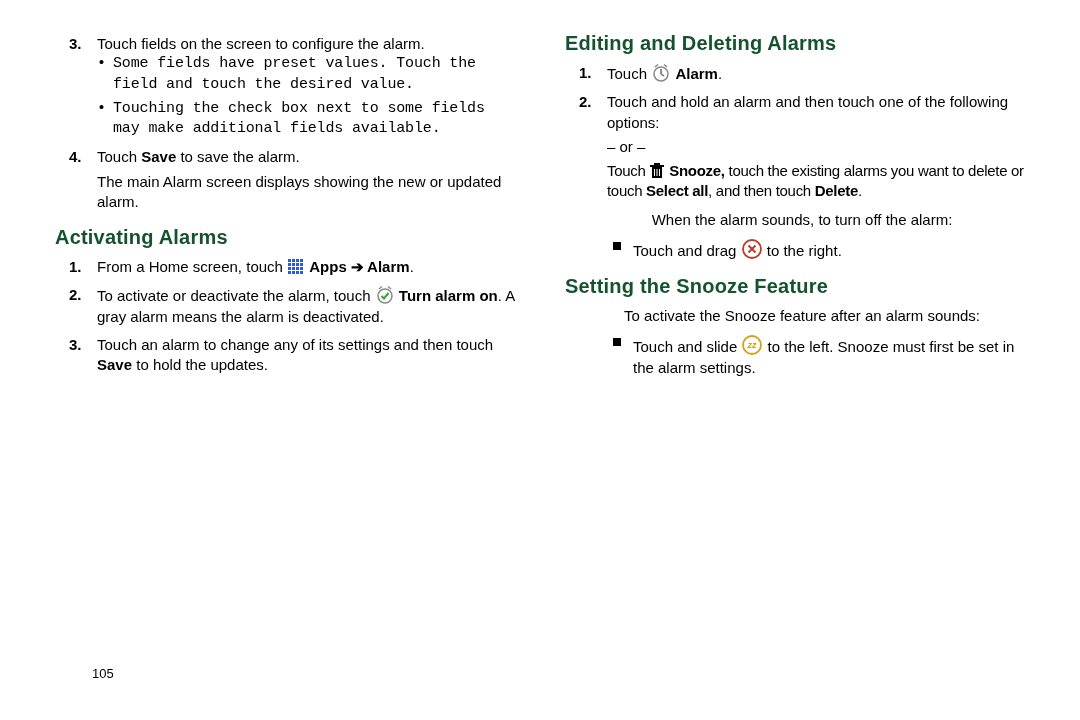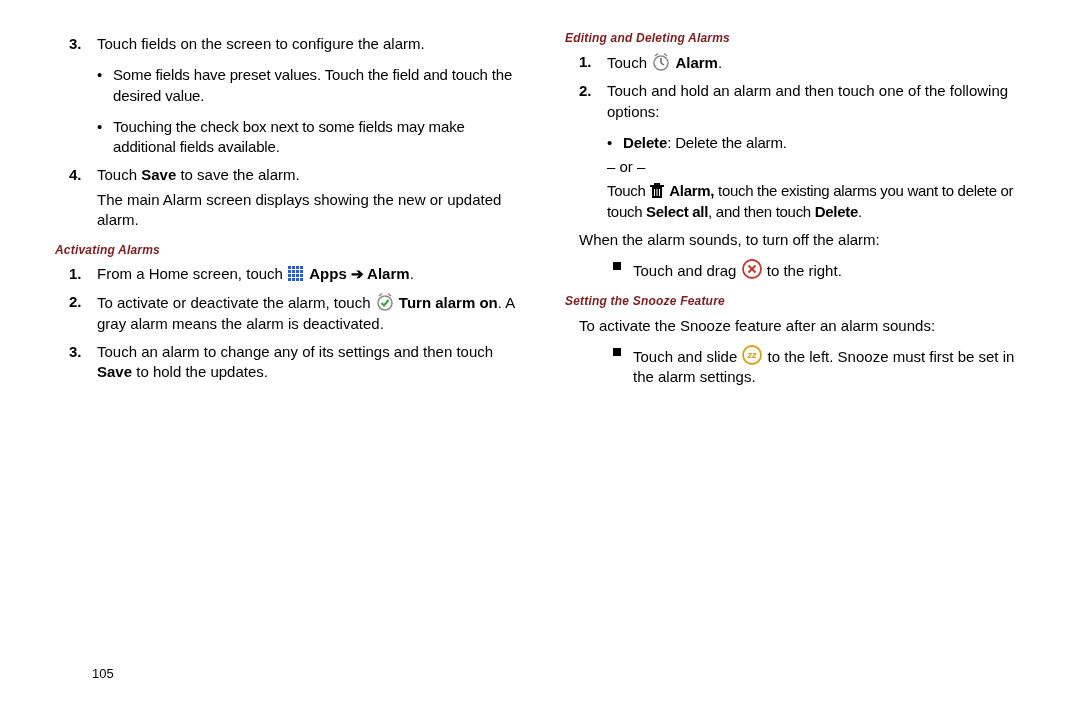--- a/index.html
+++ b/index.html
@@ -18,43 +18,43 @@
     padding: 30px 55px 10px 55px;
     gap: 50px;
   }
   .col {
     flex: 1;
     min-width: 0;
   }
   .heading {
     font-family: "Arial Black", Arial, sans-serif;
     font-weight: 900;
-    font-style: italic;
-    color: #7f1d1d;
-    font-size: 12px;
+    color: #14532d;
+    font-size: 20px;
     margin: 12px 0 6px 0;
     letter-spacing: 0.2px;
   }
   .ol {
     margin: 0;
     padding: 0 0 0 42px;
   }
   .ol > .li {
     margin: 4px 0 8px 0;
     position: relative;
   }
   .ol > .li .num {
     position: absolute;
     left: -28px;
     font-weight: bold;
   }
   .sub {
-    margin: 11px 0 4px 0;
+    margin: 0 0 4px 0;
     padding-left: 16px;
     position: relative;
+    font-family: Liberation Mono, monospace;
   }
   .sub::before {
     content: "•";
     position: absolute;
     left: 0;
     top: 0;
   }
   .sq {
     margin: 4px 0 4px 0;
     padding-left: 26px;
@@ -67,21 +67,21 @@
     top: 4px;
     width: 8px;
     height: 8px;
     background: #000;
   }
   .cond { letter-spacing: -0.15px; }
   .cond2 { letter-spacing: -0.3px; }
   .bold { font-weight: bold; }
   .ital { font-style: italic; }
   .indent { padding-left: 42px; }
-  .para { margin: 4px 0 8px 0; padding-left: 14px; }
+  .para { margin: 4px 0 8px 0; padding-left: 14px; text-align: center; }
   svg.icon { vertical-align: -4px; }
   .page-num {
     position: absolute;
     left: 92px;
     top: 665px;
     font-size: 13px;
   }
 </style>
 </head>
 <body>
@@ -170,37 +170,34 @@
           <line x1="10" y1="11" x2="10" y2="6" stroke="#666" stroke-width="1.5"></line>
           <line x1="10" y1="11" x2="13" y2="13" stroke="#666" stroke-width="1.5"></line>
         </svg>
         <span class="bold"> Alarm</span><span>.</span>
       </div>
 
       <div class="li">
         <span class="num">2.</span>
         <span>Touch and hold an alarm and then touch one of the following options:</span>
 
-        <div class="sub cond">
-          <span class="bold">Delete</span><span>: Delete the alarm.</span>
-        </div>
 
         <div style="margin:4px 0;">– or –</div>
 
         <div class="cond2">
           <span>Touch  </span>
           <svg class="icon" width="16" height="18" viewBox="0 0 16 18">
             <rect x="3" y="5" width="10" height="11" fill="#000"></rect>
             <rect x="1" y="3" width="14" height="2" fill="#000"></rect>
             <rect x="5" y="1" width="6" height="2" fill="#000"></rect>
             <rect x="5" y="7" width="1" height="7" fill="#fff"></rect>
             <rect x="7.5" y="7" width="1" height="7" fill="#fff"></rect>
             <rect x="10" y="7" width="1" height="7" fill="#fff"></rect>
           </svg>
-          <span class="bold"> Alarm,</span><span> touch the existing alarms you want to delete or touch </span><span class="bold">Select all</span><span>, and then touch </span><span class="bold">Delete</span><span>.</span>
+          <span class="bold"> Snooze,</span><span> touch the existing alarms you want to delete or touch </span><span class="bold">Select all</span><span>, and then touch </span><span class="bold">Delete</span><span>.</span>
         </div>
       </div>
     </div>
 
     <div class="para">When the alarm sounds, to turn off the alarm:</div>
     <div class="indent">
       <div class="sq">
         <span>Touch and drag </span>
         <svg class="icon" width="22" height="22" viewBox="0 0 22 22">
           <circle cx="11" cy="11" r="9" fill="#fff" stroke="#c0392b" stroke-width="1.8"></circle>

